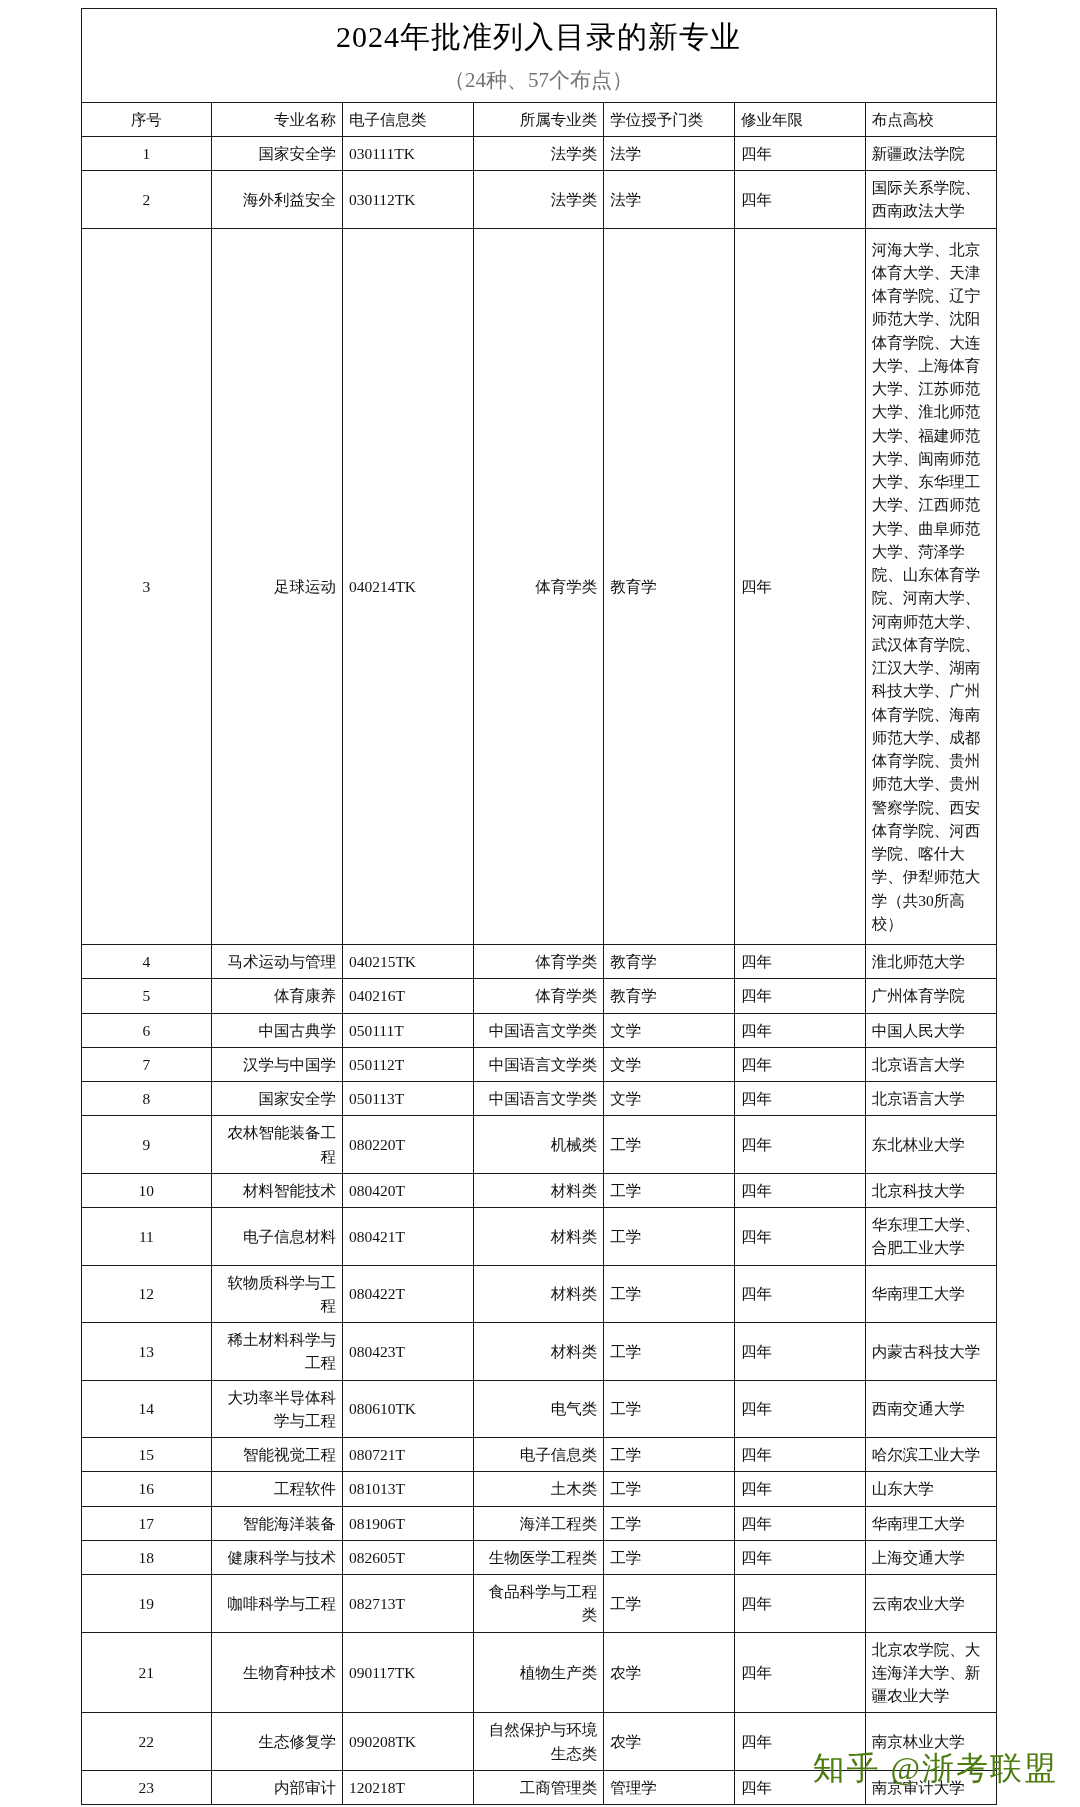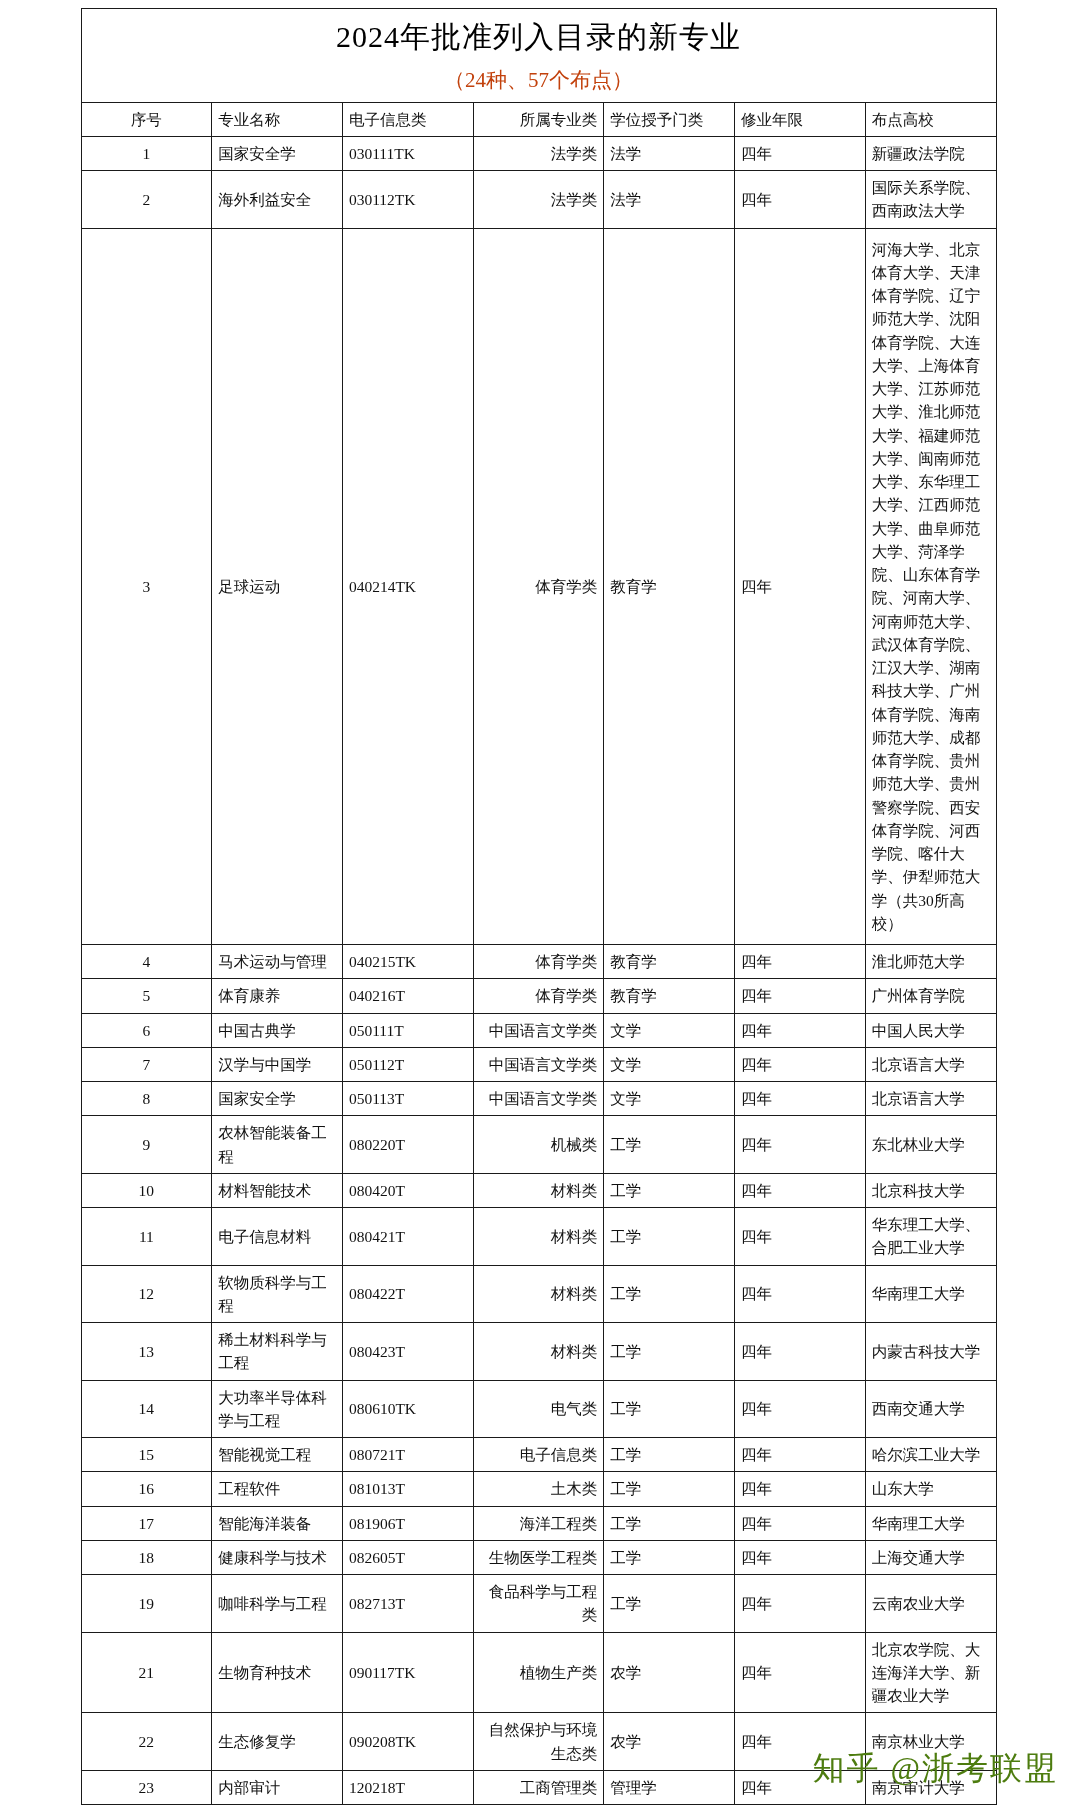--- a/index.html
+++ b/index.html
@@ -46,29 +46,29 @@
   .title-main {
     font-size: 30px;
     letter-spacing: 1px;
     display: block;
     margin-bottom: 6px;
     color: #000;
   }
   .title-sub {
     font-size: 21px;
     display: block;
-    color: #c2410c;
+    color: #737373;
   }
   thead td {
     text-align: center;
     font-size: 16px;
     padding: 7px 4px;
   }
   .c-idx   { width: 46px;  text-align: center; margin-left: 43px; }
-  .c-name  { width: 176px; text-align: left; padding-left: 10px; }
+  .c-name  { width: 176px; text-align: right; padding-left: 10px; }
   .c-code  { width: 100px; text-align: left; padding-left: 8px; }
   .c-cat   { width: 115px; text-align: right; padding-left: 8px; margin-top: 30px; }
   .c-deg   { width: 80px;  text-align: left; padding-left: 8px; }
   .c-yrs   { width: 58px;  text-align: left; padding-left: 8px; }
   .c-univ  { text-align: left; padding-left: 10px; }
   td.c-univ { line-height: 1.62; }
   .big-row td.c-univ {
     padding-top: 9px;
     padding-bottom: 9px;
     text-indent: 0;

